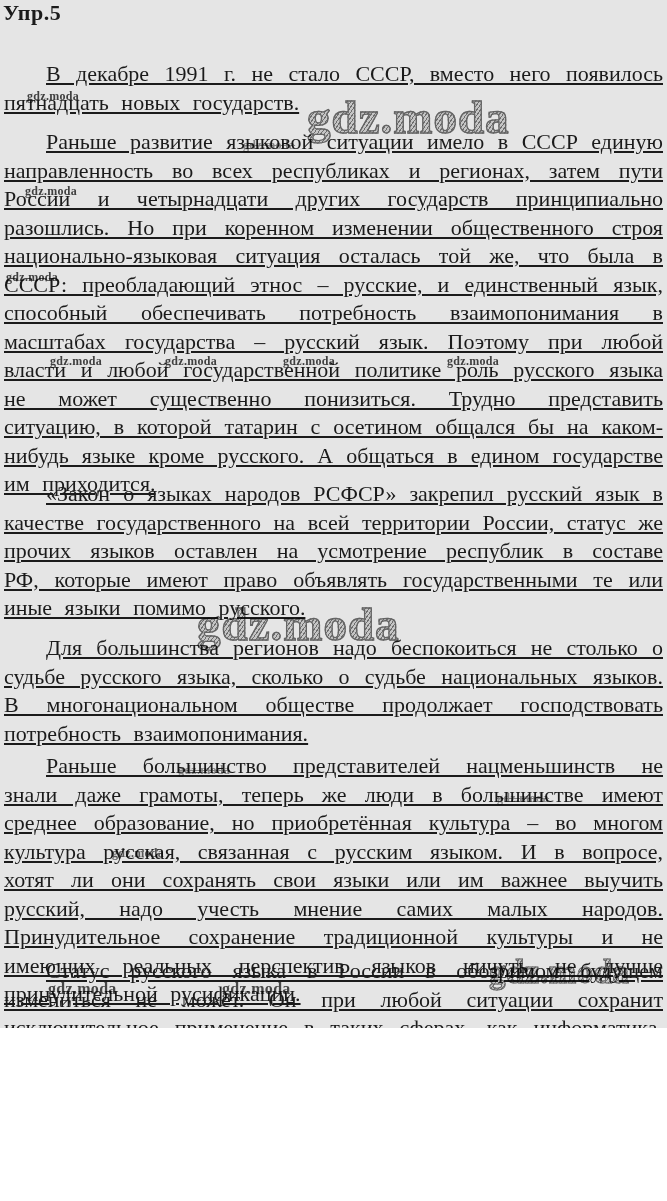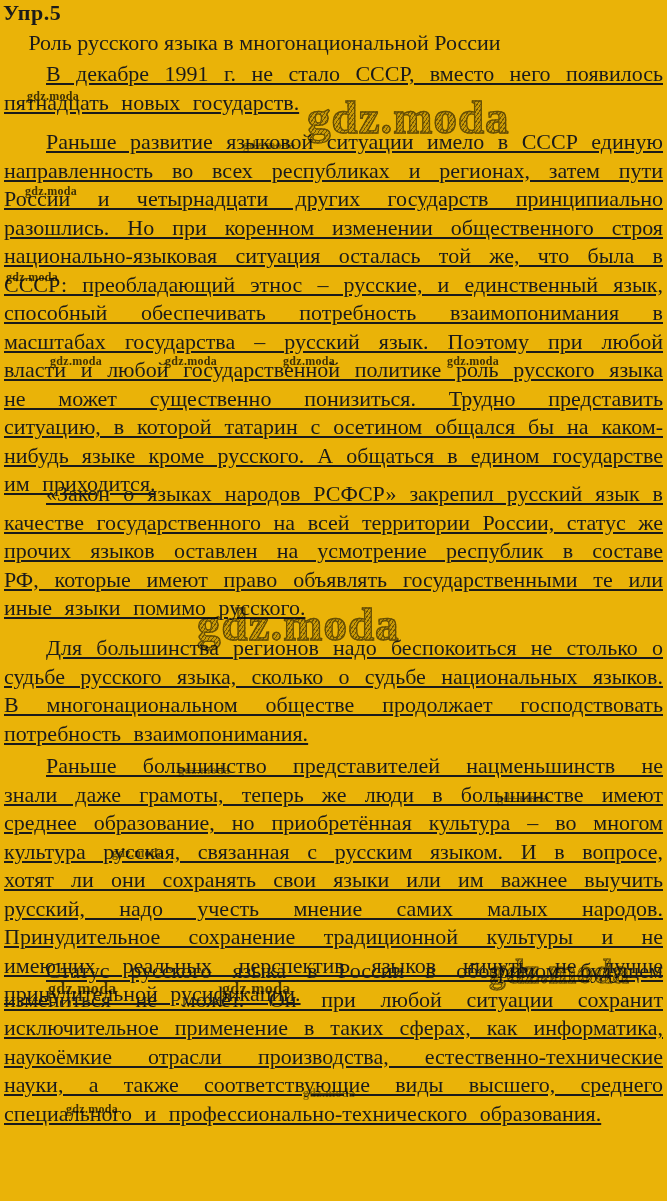--- a/index.html
+++ b/index.html
@@ -3,22 +3,22 @@
 <meta charset="utf-8">
 <style>
   html, body { margin: 0; padding: 0; }
   body {
     width: 667px; height: 1201px;
     background: #ffffff;
     overflow: hidden;
   }
   .page {
     position: relative;
-    width: 667px; height: 1201px;
-    background: #eab308;
+    width: 667px; height: 1028px;
+    background: #e5e5e5;
     color: #1b1b1b;
     font-family: "Liberation Serif", "DejaVu Serif", serif;
     overflow: hidden;
   }
   .ex-label {
     position: absolute;
     top: 0px; left: 3px;
     font-size: 22px;
     font-weight: bold;
     letter-spacing: 0.5px;
@@ -96,21 +96,20 @@
     text-decoration: line-through;
   }
 </style>
 </head>
 <body>
 
 <div class="page">
 
   <div class="ex-label">Упр.5</div>
 
-  <div class="doc-title">Роль русского языка в многонациональной России</div>
 
   <p class="para p1">В декабре 1991 г. не стало СССР, вместо него появилось пятнадцать новых государств.</p>
   <p class="para p2">Раньше развитие языковой ситуации имело в СССР единую направленность во всех республиках и регионах, затем пути России и четырнадцати других государств принципиально разошлись. Но при коренном изменении общественного строя национально-языковая ситуация осталась той же, что была в СССР: преобладающий этнос – русские, и единственный язык, способный обеспечивать потребность взаимопонимания в масштабах государства – русский язык. Поэтому при любой власти и любой государственной политике роль русского языка не может существенно понизиться. Трудно представить ситуацию, в которой татарин с осетином общался бы на каком-нибудь языке кроме русского. А общаться в едином государстве им приходится.</p>
   <p class="para p3">«Закон о языках народов РСФСР» закрепил русский язык в качестве государственного на всей территории России, статус же прочих языков оставлен на усмотрение республик в составе РФ, которые имеют право объявлять государственными те или иные языки помимо русского.</p>
   <p class="para p4">Для большинства регионов надо беспокоиться не столько о судьбе русского языка, сколько о судьбе национальных языков. В многонациональном обществе продолжает господствовать потребность взаимопонимания.</p>
   <p class="para p5">Раньше большинство представителей нацменьшинств не знали даже грамоты, теперь же люди в большинстве имеют среднее образование, но приобретённая культура – во многом культура русская, связанная с русским языком. И в вопросе, хотят ли они сохранять свои языки или им важнее выучить русский, надо учесть мнение самих малых народов. Принудительное сохранение традиционной культуры и не имеющих реальных перспектив языков ничуть не лучше принудительной русификации.</p>
   <p class="para p6">Статус русского языка в России в обозримом будущем измениться не может. Он при любой ситуации сохранит исключительное применение в таких сферах, как информатика, наукоёмкие отрасли производства, естественно-технические науки, а также соответствующие виды высшего, среднего специального и профессионально-технического образования.</p>
 
   <span class="wm wm-lg" style="left:307px; top:90px;">gdz.moda</span>
   <span class="wm wm-lg" style="left:197px; top:597px;">gdz.moda</span>

